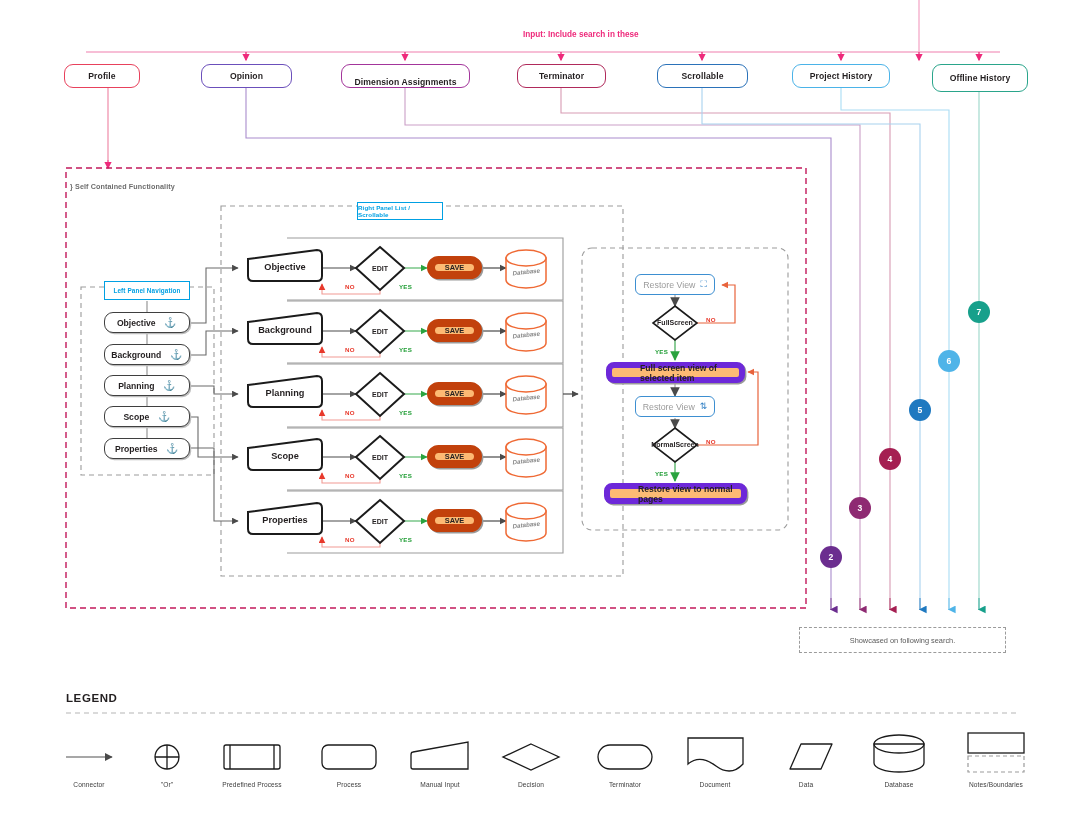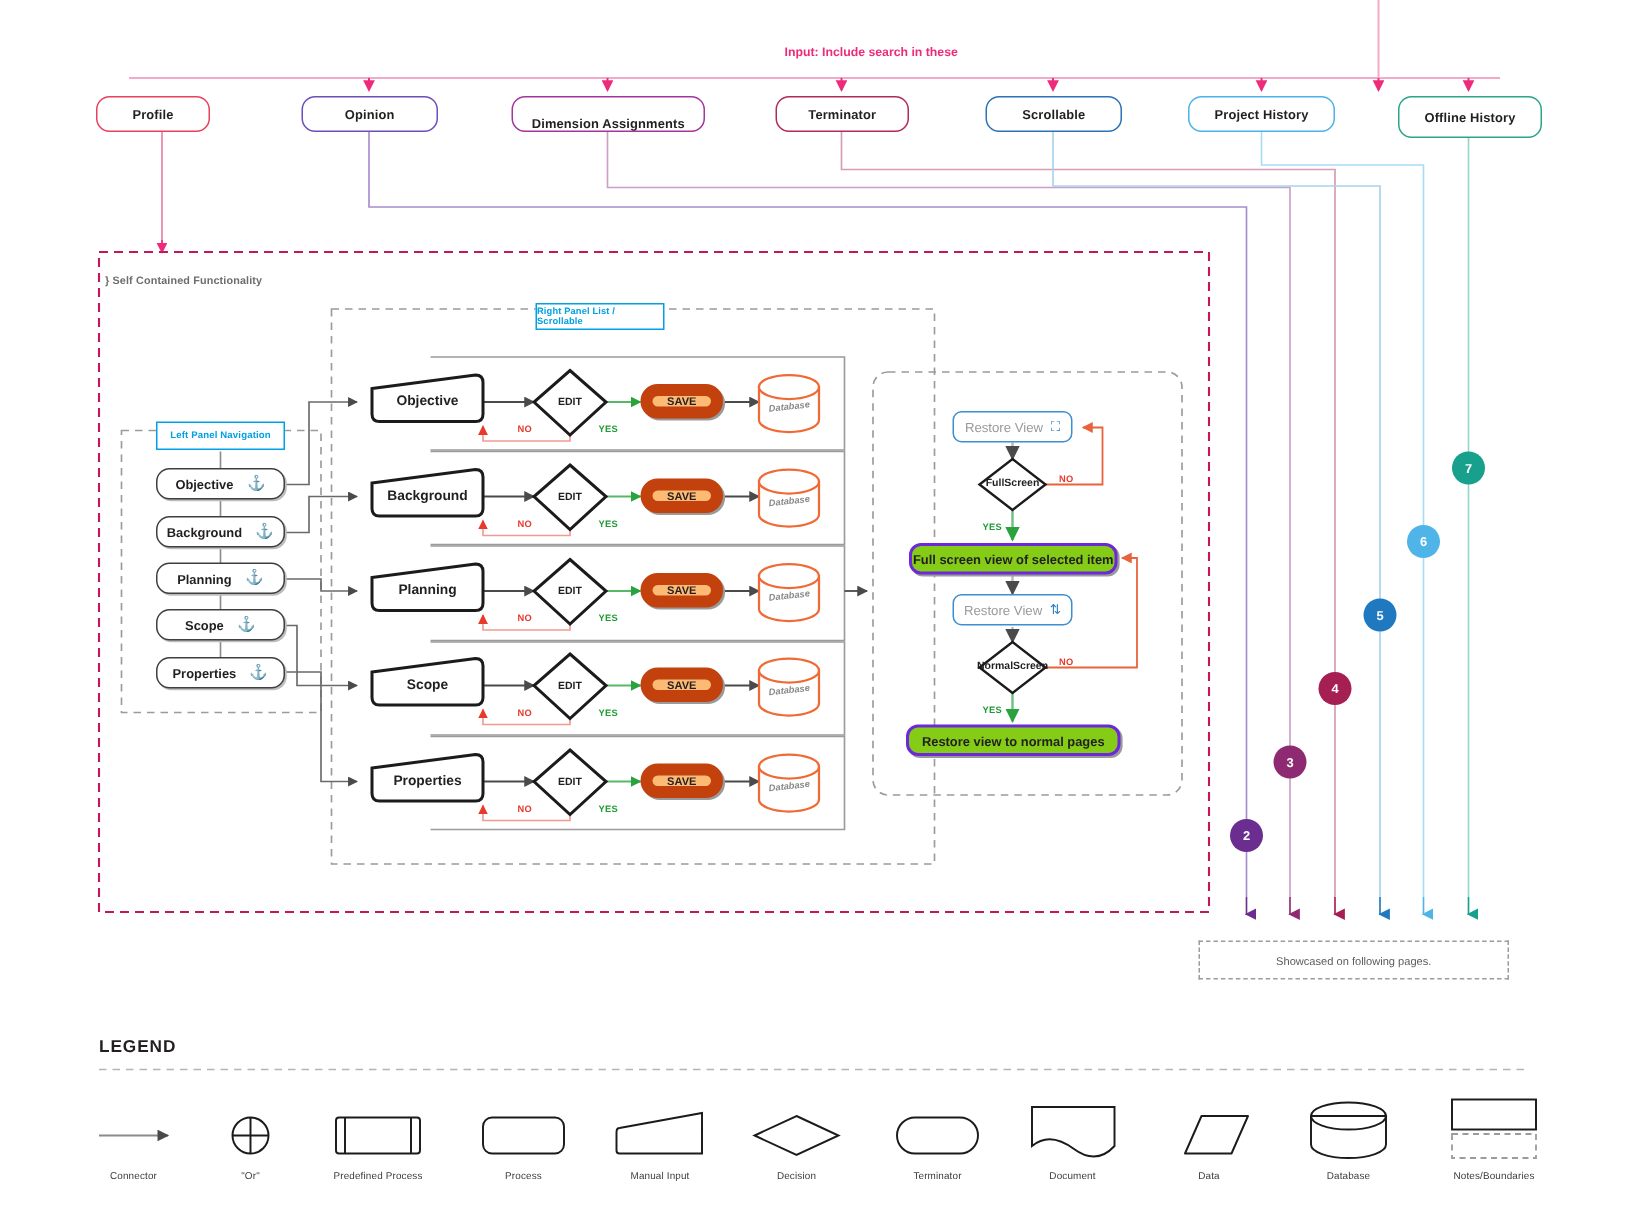--- a/index.html
+++ b/index.html
@@ -43,23 +43,23 @@
     position:absolute;left:0;top:0;width:100%;height:100%;
     display:flex;align-items:center;justify-content:center;text-align:center;
     font-size:7px;font-weight:700;color:#231f20;line-height:1.05;
   }
   .term{
     position:absolute;border:8px solid #c2410c;border-radius:999px;background:#fdba74;
     box-sizing:border-box;display:flex;align-items:center;justify-content:center;
     font-size:7.4px;font-weight:700;color:#231f20;box-shadow:1.4px 1.4px 0 #9a9a9a;
   }
   .procbox{
-    position:absolute;border:2px solid #6d28d9;border-radius:8px;background:#84cc16;
+    position:absolute;border:6px solid #6d28d9;border-radius:8px;background:#fdba74;
     box-sizing:border-box;display:flex;align-items:center;justify-content:center;
-    font-size:8.6px;font-weight:700;color:#231f20;box-shadow:1.4px 1.4px 0 #9a9a9a;
+    font-size:8.6px;font-weight:700;color:#231f20;box-shadow:1.4px 1.4px 0 #9a9a9a;padding-left:28px;
   }
   .viewbtn{
     position:absolute;border:1.4px solid #3d8fd1;border-radius:6px;background:#fff;
     box-sizing:border-box;display:flex;align-items:center;justify-content:center;
     font-size:8.8px;color:#9a9a9a;gap:5px;
   }
   .viewbtn .vicon{color:#2f7fc4;font-size:9px;line-height:1;display:inline-block;}
   .db{position:absolute;}
   .db .dbtxt{
     position:absolute;left:0;top:0;width:100%;height:100%;
@@ -486,21 +486,21 @@
     <span>5</span>
     </div>
   <div class="numcircle" style="left:938px;top:350px;background:#4fb4e8;">
     <span>6</span>
     </div>
   <div class="numcircle" style="left:968px;top:301px;background:#17a08b;">
     <span>7</span>
     </div>
 
   <div class="showcase" style="left:799px;top:627px;width:207px;height:26px;">
-    <span>Showcased on following pages.</span>
+    <span>Showcased on following search.</span>
   </div>
 
   <div class="legend-title" style="left:66px;top:692px;">LEGEND</div>
 
   <div class="legend-item" style="left:34px;top:733px;">
     <div class="lgname">Connector</div>
     </div>
   <div class="legend-item" style="left:112px;top:733px;">
     <div class="lgname">"Or"</div>
     </div>

